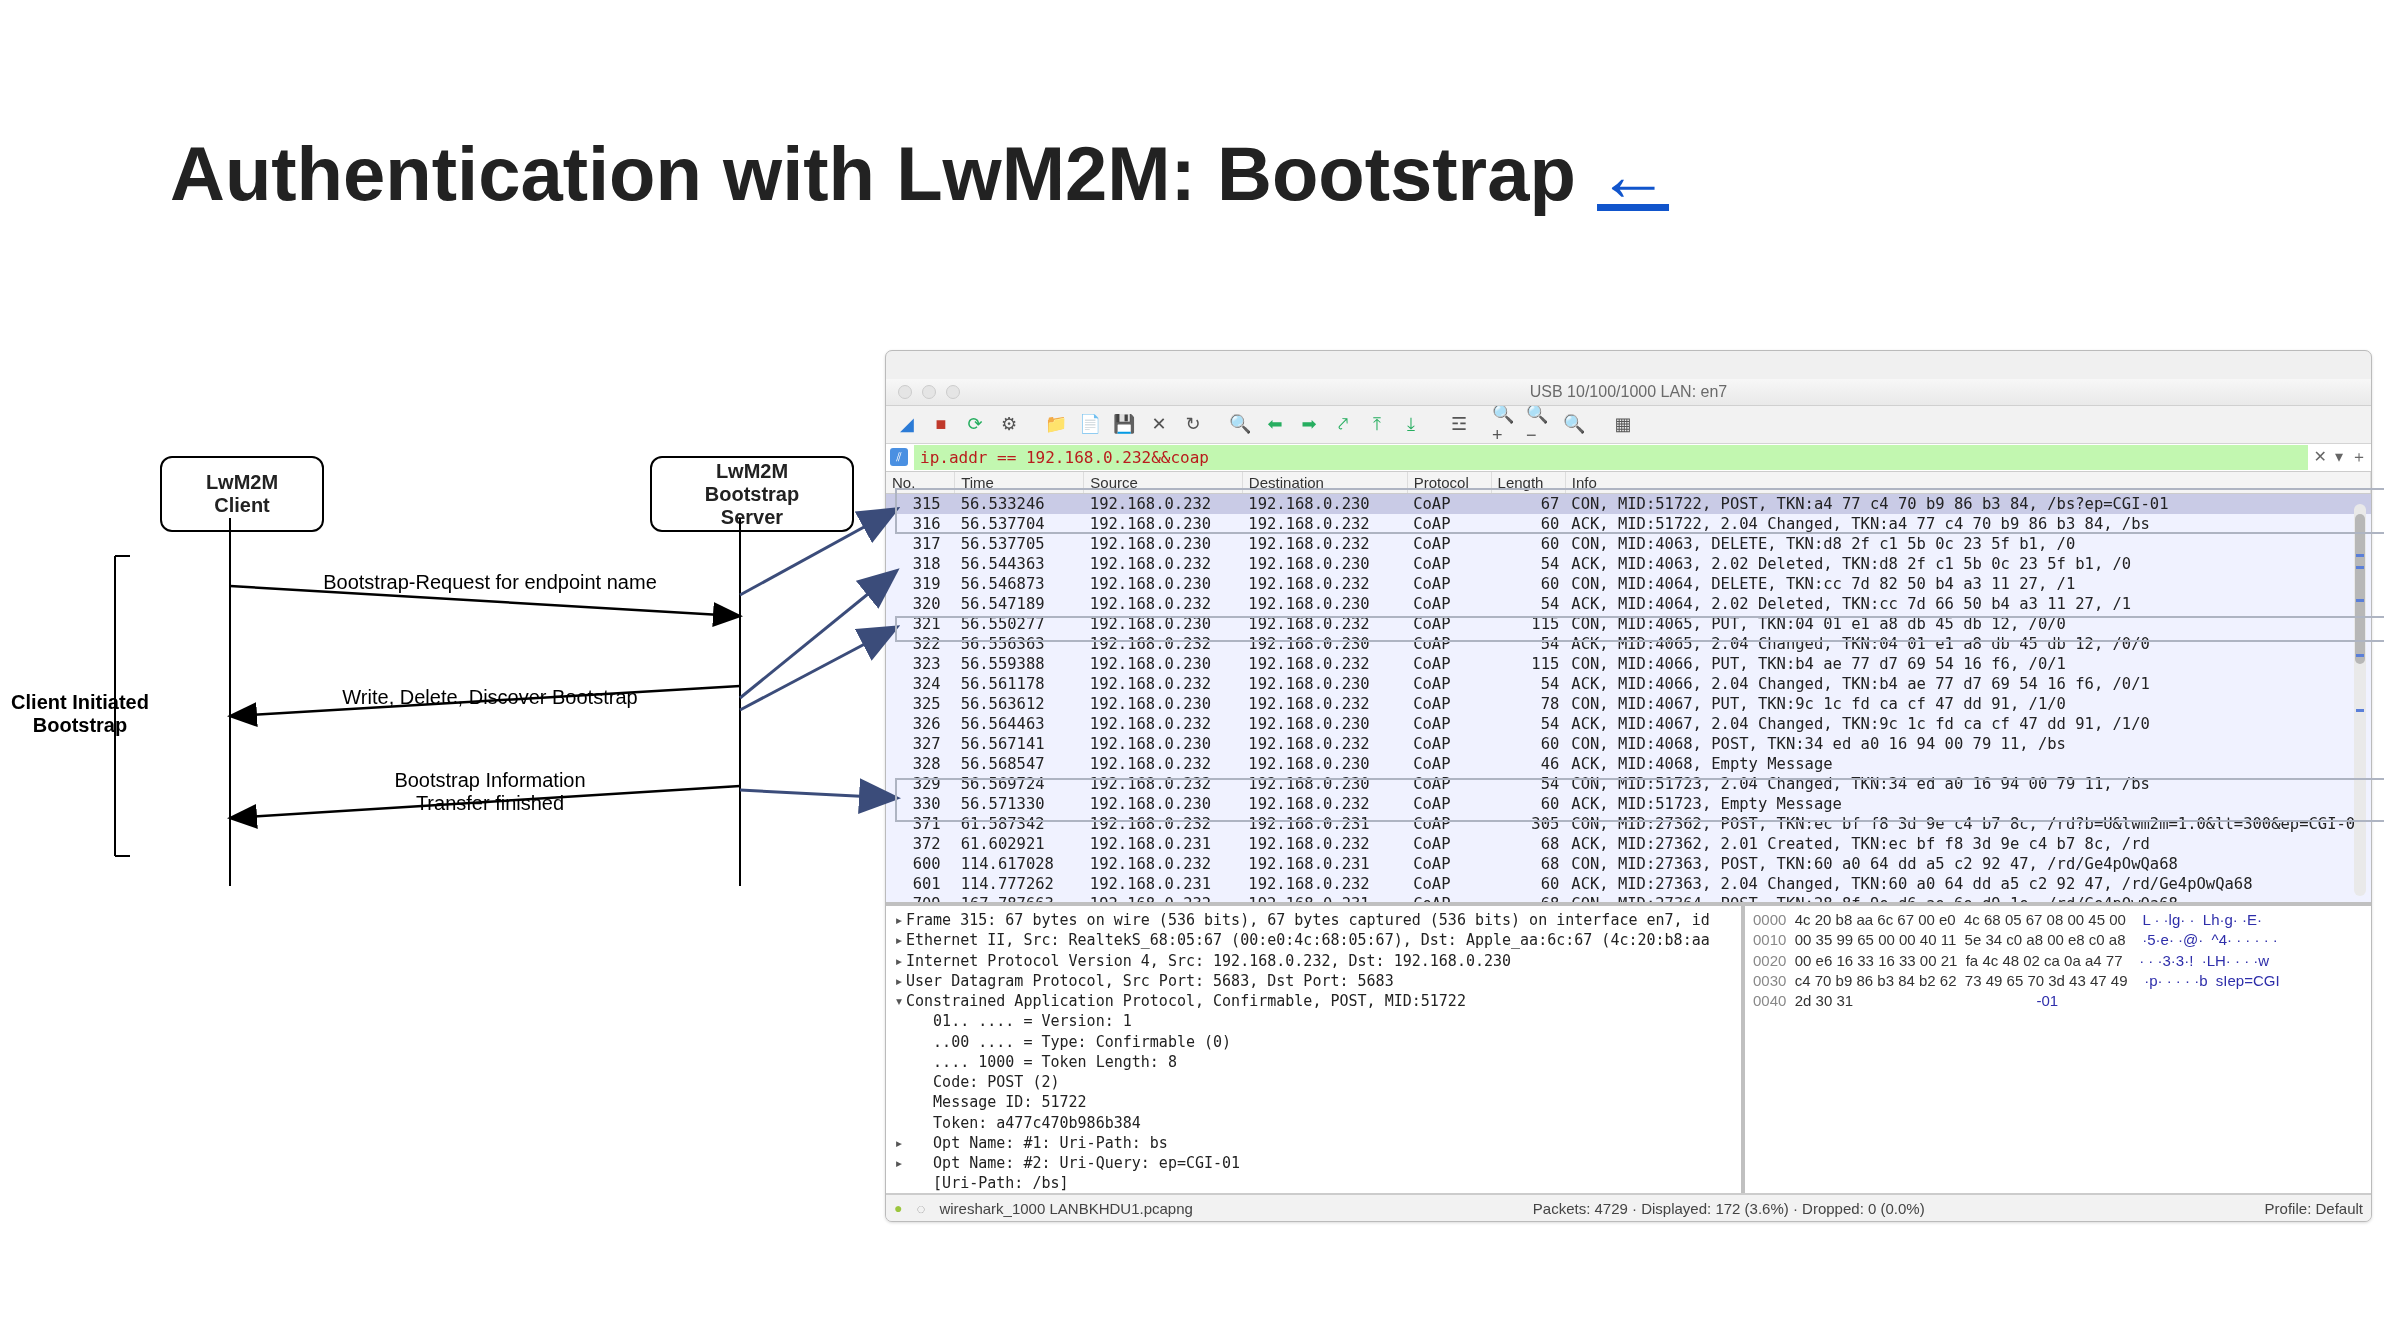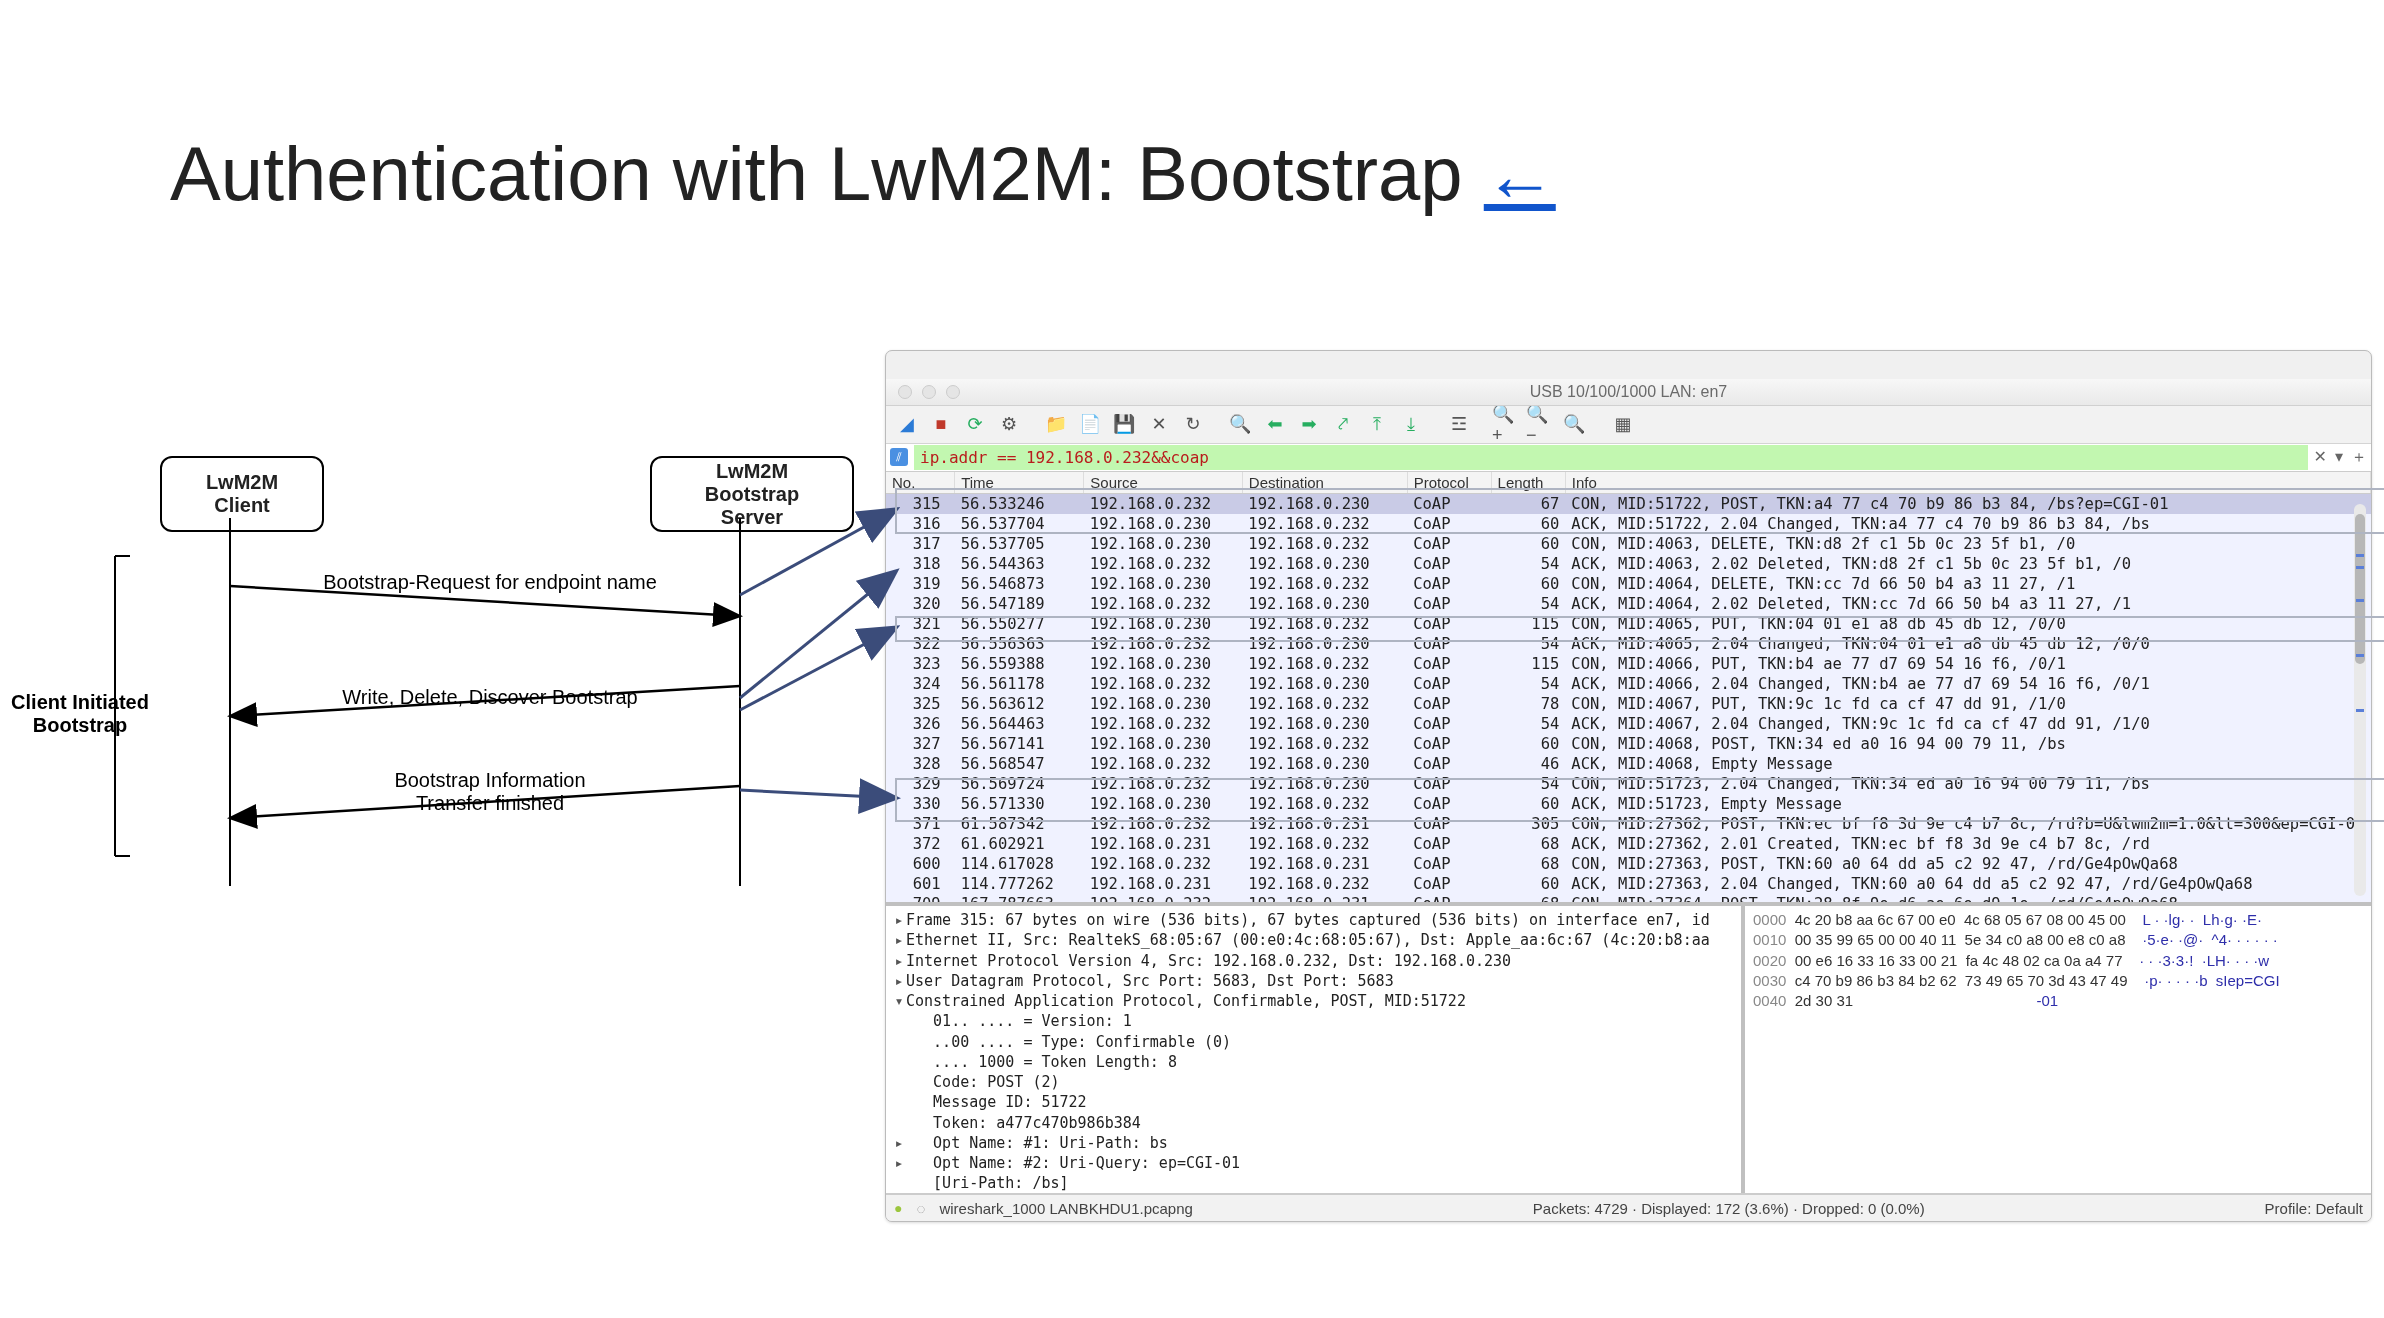--- a/index.html
+++ b/index.html
@@ -14,21 +14,21 @@
   .slide {
     position: relative;
     width: 2384px;
     height: 1318px;
   }
   .title {
     position: absolute;
     left: 170px;
     top: 130px;
     font-size: 76px;
-    font-weight: 400;
+    font-weight: 700;
     color: #222;
   }
   .title-anchor {
     color: #1155cc;
     text-decoration: underline;
     font-size: 72px;
     cursor: pointer;
   }
 
   
@@ -408,21 +408,21 @@
               <td class="col-len">54</td>
               <td class="col-info">ACK, MID:4063, 2.02 Deleted, TKN:d8 2f c1 5b 0c 23 5f b1, /0</td>
             </tr>
             <tr>
               <td class="col-no">319</td>
               <td class="col-time">56.546873</td>
               <td class="col-src">192.168.0.230</td>
               <td class="col-dst">192.168.0.232</td>
               <td class="col-proto">CoAP</td>
               <td class="col-len">60</td>
-              <td class="col-info">CON, MID:4064, DELETE, TKN:cc 7d 66 50 b4 a3 11 27, /1</td>
+              <td class="col-info">CON, MID:4064, DELETE, TKN:cc 7d 82 50 b4 a3 11 27, /1</td>
             </tr>
             <tr>
               <td class="col-no">320</td>
               <td class="col-time">56.547189</td>
               <td class="col-src">192.168.0.232</td>
               <td class="col-dst">192.168.0.230</td>
               <td class="col-proto">CoAP</td>
               <td class="col-len">54</td>
               <td class="col-info">ACK, MID:4064, 2.02 Deleted, TKN:cc 7d 66 50 b4 a3 11 27, /1</td>
             </tr>

